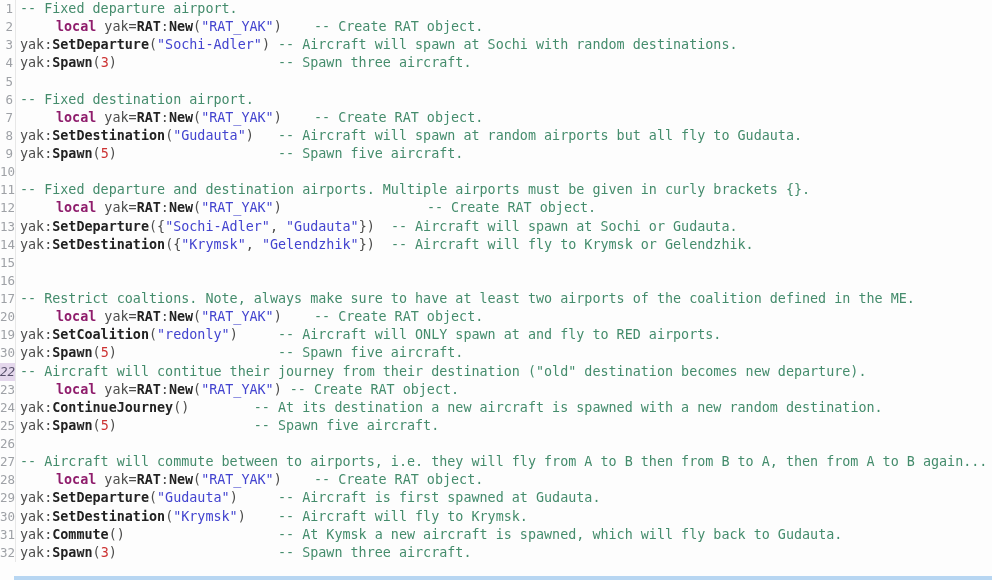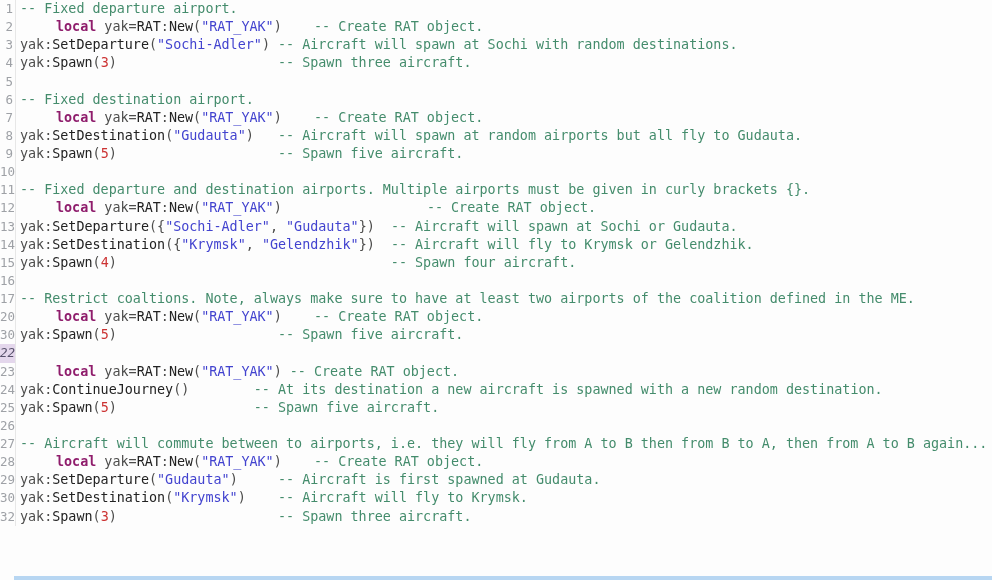--- a/index.html
+++ b/index.html
@@ -17,21 +17,21 @@
   .line{display:flex;height:18.125px;line-height:18.125px;font-size:13.4px;white-space:pre;}
   .gutter{
     flex:0 0 13px;width:13px;text-align:right;padding-right:2px;
     color:var(--gutter);border-right:1px solid var(--sep);font-size:12.5px;
     user-select:none;
   }
   .gutter.hl{background:var(--gutter-hl-bg);color:var(--gutter-hl-fg);font-style:italic;}
   .text{padding-left:4px;color:var(--plain);}
   .tok-c{color:var(--comment);}
   .tok-k{color:var(--keyword);font-weight:bold;margin-left:36px;}
-  .tok-f{color:var(--func);font-weight:normal;}
+  .tok-f{color:var(--func);font-weight:bold;}
   .tok-v{color:var(--plain);}
   .tok-s{color:var(--string);}
   .tok-n{color:var(--number);}
   .bottom-bar{
     position:absolute;left:14px;right:0;bottom:0;height:4px;background:var(--bottombar);
   }
 </style>
 </head>
 <body>
 
@@ -44,30 +44,32 @@
       <div class="line"><span class="gutter">5</span><span class="text"></span></div>
       <div class="line"><span class="gutter">6</span><span class="text"><span class="tok-c">-- Fixed destination airport.</span></span></div>
       <div class="line"><span class="gutter">7</span><span class="text"><span class="tok-k">local</span><span class="tok-v"> yak=</span><span class="tok-f">RAT</span><span class="tok-v">:</span><span class="tok-f">New</span><span class="tok-v">(</span><span class="tok-s">"RAT_YAK"</span><span class="tok-v">)    </span><span class="tok-c">-- Create RAT object.</span></span></div>
       <div class="line"><span class="gutter">8</span><span class="text"><span class="tok-v">yak:</span><span class="tok-f">SetDestination</span><span class="tok-v">(</span><span class="tok-s">"Gudauta"</span><span class="tok-v">)   </span><span class="tok-c">-- Aircraft will spawn at random airports but all fly to Gudauta.</span></span></div>
       <div class="line"><span class="gutter">9</span><span class="text"><span class="tok-v">yak:</span><span class="tok-f">Spawn</span><span class="tok-v">(</span><span class="tok-n">5</span><span class="tok-v">)                    </span><span class="tok-c">-- Spawn five aircraft.</span></span></div>
       <div class="line"><span class="gutter">10</span><span class="text"></span></div>
       <div class="line"><span class="gutter">11</span><span class="text"><span class="tok-c">-- Fixed departure and destination airports. Multiple airports must be given in curly brackets {}.</span></span></div>
       <div class="line"><span class="gutter">12</span><span class="text"><span class="tok-k">local</span><span class="tok-v"> yak=</span><span class="tok-f">RAT</span><span class="tok-v">:</span><span class="tok-f">New</span><span class="tok-v">(</span><span class="tok-s">"RAT_YAK"</span><span class="tok-v">)                  </span><span class="tok-c">-- Create RAT object.</span></span></div>
       <div class="line"><span class="gutter">13</span><span class="text"><span class="tok-v">yak:</span><span class="tok-f">SetDeparture</span><span class="tok-v">({</span><span class="tok-s">"Sochi-Adler"</span><span class="tok-v">, </span><span class="tok-s">"Gudauta"</span><span class="tok-v">})  </span><span class="tok-c">-- Aircraft will spawn at Sochi or Gudauta.</span></span></div>
       <div class="line"><span class="gutter">14</span><span class="text"><span class="tok-v">yak:</span><span class="tok-f">SetDestination</span><span class="tok-v">({</span><span class="tok-s">"Krymsk"</span><span class="tok-v">, </span><span class="tok-s">"Gelendzhik"</span><span class="tok-v">})  </span><span class="tok-c">-- Aircraft will fly to Krymsk or Gelendzhik.</span></span></div>
-      <div class="line"><span class="gutter">15</span><span class="text"><span class="tok-v">yak:</span><span class="tok-f">Spawn</span><span class="tok-v">(</span><span class="tok-n">4</span><span class="tok-v">)                                  </span><span class="tok-c">-- Spawn four aircraft.</span></span></div>
+      <div class="line"><span class="gutter">15</span></div>
       <div class="line"><span class="gutter">16</span><span class="text"></span></div>
       <div class="line"><span class="gutter">17</span><span class="text"><span class="tok-c">-- Restrict coaltions. Note, always make sure to have at least two airports of the coalition defined in the ME.</span></span></div>
       <div class="line"><span class="gutter">20</span><span class="text"><span class="tok-k">local</span><span class="tok-v"> yak=</span><span class="tok-f">RAT</span><span class="tok-v">:</span><span class="tok-f">New</span><span class="tok-v">(</span><span class="tok-s">"RAT_YAK"</span><span class="tok-v">)    </span><span class="tok-c">-- Create RAT object.</span></span></div>
+      <div class="line"><span class="gutter">19</span><span class="text"><span class="tok-v">yak:</span><span class="tok-f">SetCoalition</span><span class="tok-v">(</span><span class="tok-s">"redonly"</span><span class="tok-v">)     </span><span class="tok-c">-- Aircraft will ONLY spawn at and fly to RED airports.</span></span></div>
       <div class="line"><span class="gutter">30</span><span class="text"><span class="tok-v">yak:</span><span class="tok-f">Spawn</span><span class="tok-v">(</span><span class="tok-n">5</span><span class="tok-v">)                    </span><span class="tok-c">-- Spawn five aircraft.</span></span></div>
-      <div class="line"><span class="gutter hl">22</span></div>
+      <div class="line"><span class="gutter hl">22</span><span class="text"><span class="tok-c">-- Aircraft will contitue their journey from their destination ("old" destination becomes new departure).</span></span></div>
       <div class="line"><span class="gutter">23</span><span class="text"><span class="tok-k">local</span><span class="tok-v"> yak=</span><span class="tok-f">RAT</span><span class="tok-v">:</span><span class="tok-f">New</span><span class="tok-v">(</span><span class="tok-s">"RAT_YAK"</span><span class="tok-v">) </span><span class="tok-c">-- Create RAT object.</span></span></div>
       <div class="line"><span class="gutter">24</span><span class="text"><span class="tok-v">yak:</span><span class="tok-f">ContinueJourney</span><span class="tok-v">()        </span><span class="tok-c">-- At its destination a new aircraft is spawned with a new random destination.</span></span></div>
       <div class="line"><span class="gutter">25</span><span class="text"><span class="tok-v">yak:</span><span class="tok-f">Spawn</span><span class="tok-v">(</span><span class="tok-n">5</span><span class="tok-v">)                 </span><span class="tok-c">-- Spawn five aircraft.</span></span></div>
       <div class="line"><span class="gutter">26</span><span class="text"></span></div>
       <div class="line"><span class="gutter">27</span><span class="text"><span class="tok-c">-- Aircraft will commute between to airports, i.e. they will fly from A to B then from B to A, then from A to B again...</span></span></div>
       <div class="line"><span class="gutter">28</span><span class="text"><span class="tok-k">local</span><span class="tok-v"> yak=</span><span class="tok-f">RAT</span><span class="tok-v">:</span><span class="tok-f">New</span><span class="tok-v">(</span><span class="tok-s">"RAT_YAK"</span><span class="tok-v">)    </span><span class="tok-c">-- Create RAT object.</span></span></div>
       <div class="line"><span class="gutter">29</span><span class="text"><span class="tok-v">yak:</span><span class="tok-f">SetDeparture</span><span class="tok-v">(</span><span class="tok-s">"Gudauta"</span><span class="tok-v">)     </span><span class="tok-c">-- Aircraft is first spawned at Gudauta.</span></span></div>
       <div class="line"><span class="gutter">30</span><span class="text"><span class="tok-v">yak:</span><span class="tok-f">SetDestination</span><span class="tok-v">(</span><span class="tok-s">"Krymsk"</span><span class="tok-v">)    </span><span class="tok-c">-- Aircraft will fly to Krymsk.</span></span></div>
+      <div class="line"><span class="gutter">31</span><span class="text"><span class="tok-v">yak:</span><span class="tok-f">Commute</span><span class="tok-v">()                   </span><span class="tok-c">-- At Kymsk a new aircraft is spawned, which will fly back to Gudauta.</span></span></div>
       <div class="line"><span class="gutter">32</span><span class="text"><span class="tok-v">yak:</span><span class="tok-f">Spawn</span><span class="tok-v">(</span><span class="tok-n">3</span><span class="tok-v">)                    </span><span class="tok-c">-- Spawn three aircraft.</span></span></div>
     </div>
   <div class="bottom-bar"></div>
 </div>
 
 </body></html>

